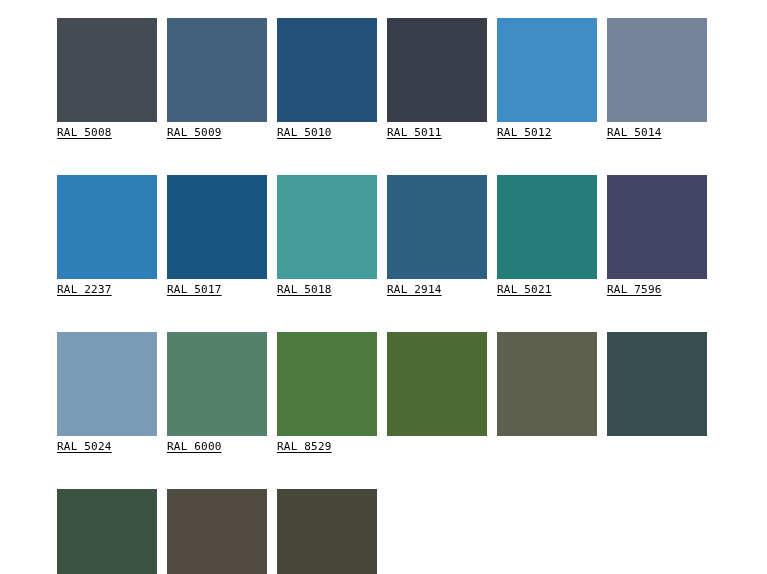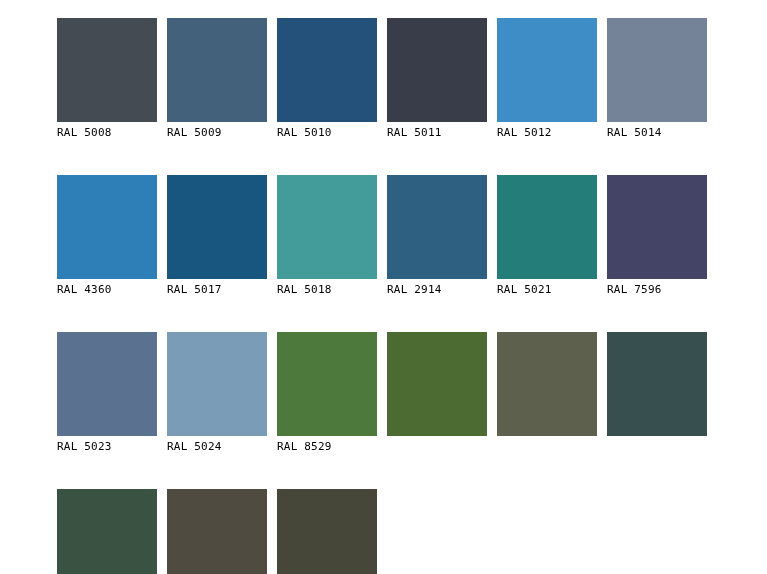--- a/index.html
+++ b/index.html
@@ -39,20 +39,21 @@
     display: block;
   }
 
   .swatch-label {
     margin-top: 4px;
     font-family: "DejaVu Sans Mono", "Liberation Mono", monospace;
     font-size: 11px;
     line-height: 14px;
     letter-spacing: 0.2px;
     color: #000000;
+    text-decoration: underline;
     text-underline-offset: 2px;
     white-space: nowrap;
     cursor: pointer;
   }
 </style>
 </head>
 <body style="background: rgb(255, 255, 255);">
 
 <div id="swatch-grid">
     <div class="swatch-cell">
@@ -74,21 +75,21 @@
     <div class="swatch-cell">
       <div class="swatch-chip" style="background-color: rgb(63, 141, 198);"></div>
       <a class="swatch-label">RAL 5012</a>
     </div>
     <div class="swatch-cell">
       <div class="swatch-chip" style="background-color: rgb(116, 131, 151);"></div>
       <a class="swatch-label">RAL 5014</a>
     </div>
     <div class="swatch-cell">
       <div class="swatch-chip" style="background-color: rgb(46, 126, 184);"></div>
-      <a class="swatch-label">RAL 4360</a>
+      <a class="swatch-label">RAL 2237</a>
     </div>
     <div class="swatch-cell">
       <div class="swatch-chip" style="background-color: rgb(24, 85, 127);"></div>
       <a class="swatch-label">RAL 5017</a>
     </div>
     <div class="swatch-cell">
       <div class="swatch-chip" style="background-color: rgb(67, 156, 153);"></div>
       <a class="swatch-label">RAL 5018</a>
     </div>
     <div class="swatch-cell">
@@ -97,26 +98,26 @@
     </div>
     <div class="swatch-cell">
       <div class="swatch-chip" style="background-color: rgb(36, 125, 121);"></div>
       <a class="swatch-label">RAL 5021</a>
     </div>
     <div class="swatch-cell">
       <div class="swatch-chip" style="background-color: rgb(67, 68, 102);"></div>
       <a class="swatch-label">RAL 7596</a>
     </div>
     <div class="swatch-cell">
-      <div class="swatch-chip" style="background-color: rgb(90, 114, 143);"></div>
-      <a class="swatch-label">RAL 5023</a>
+      <div class="swatch-chip" style="background-color: rgb(123, 156, 182);"></div>
+      <a class="swatch-label">RAL 5024</a>
     </div>
     <div class="swatch-cell">
-      <div class="swatch-chip" style="background-color: rgb(123, 156, 182);"></div>
-      <a class="swatch-label">RAL 5024</a>
+      <div class="swatch-chip" style="background-color: rgb(84, 128, 108);"></div>
+      <a class="swatch-label">RAL 6000</a>
     </div>
     <div class="swatch-cell">
       <div class="swatch-chip" style="background-color: rgb(77, 122, 60);"></div>
       <a class="swatch-label">RAL 8529</a>
     </div>
     <div class="swatch-cell">
       <div class="swatch-chip" style="background-color: rgb(76, 107, 51);"></div>
     </div>
     <div class="swatch-cell">
       <div class="swatch-chip" style="background-color: rgb(94, 96, 78);"></div>

